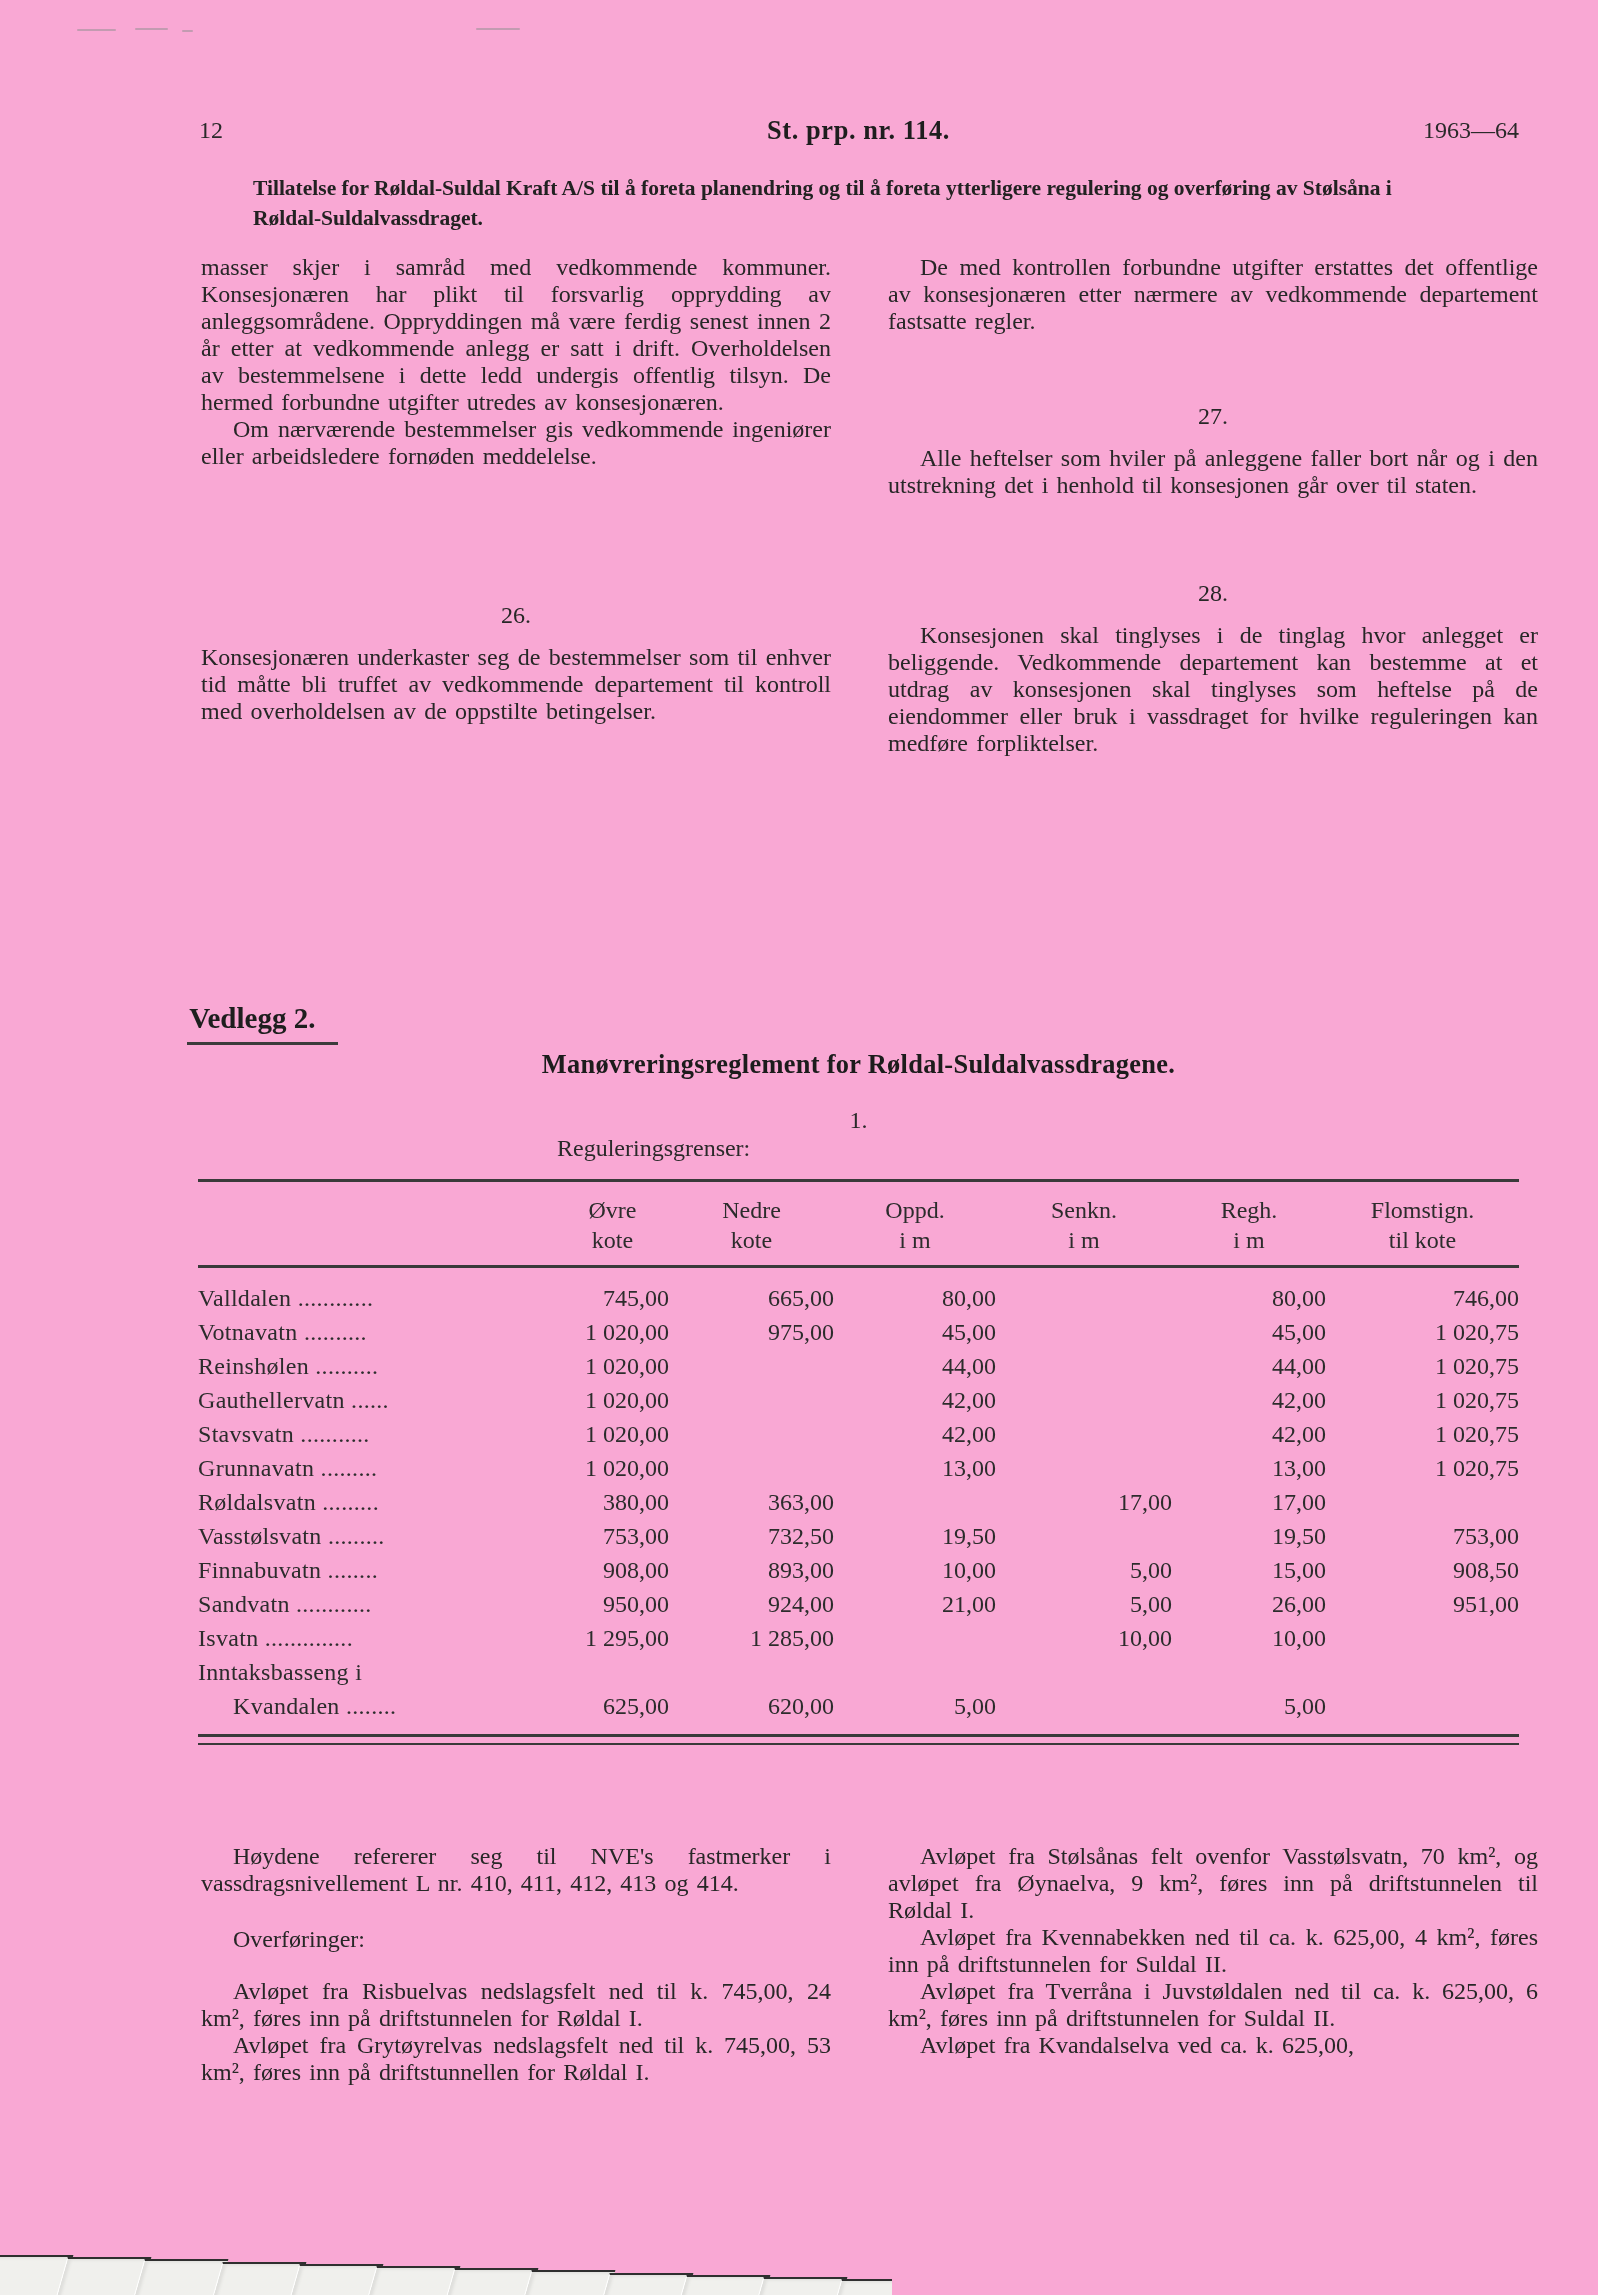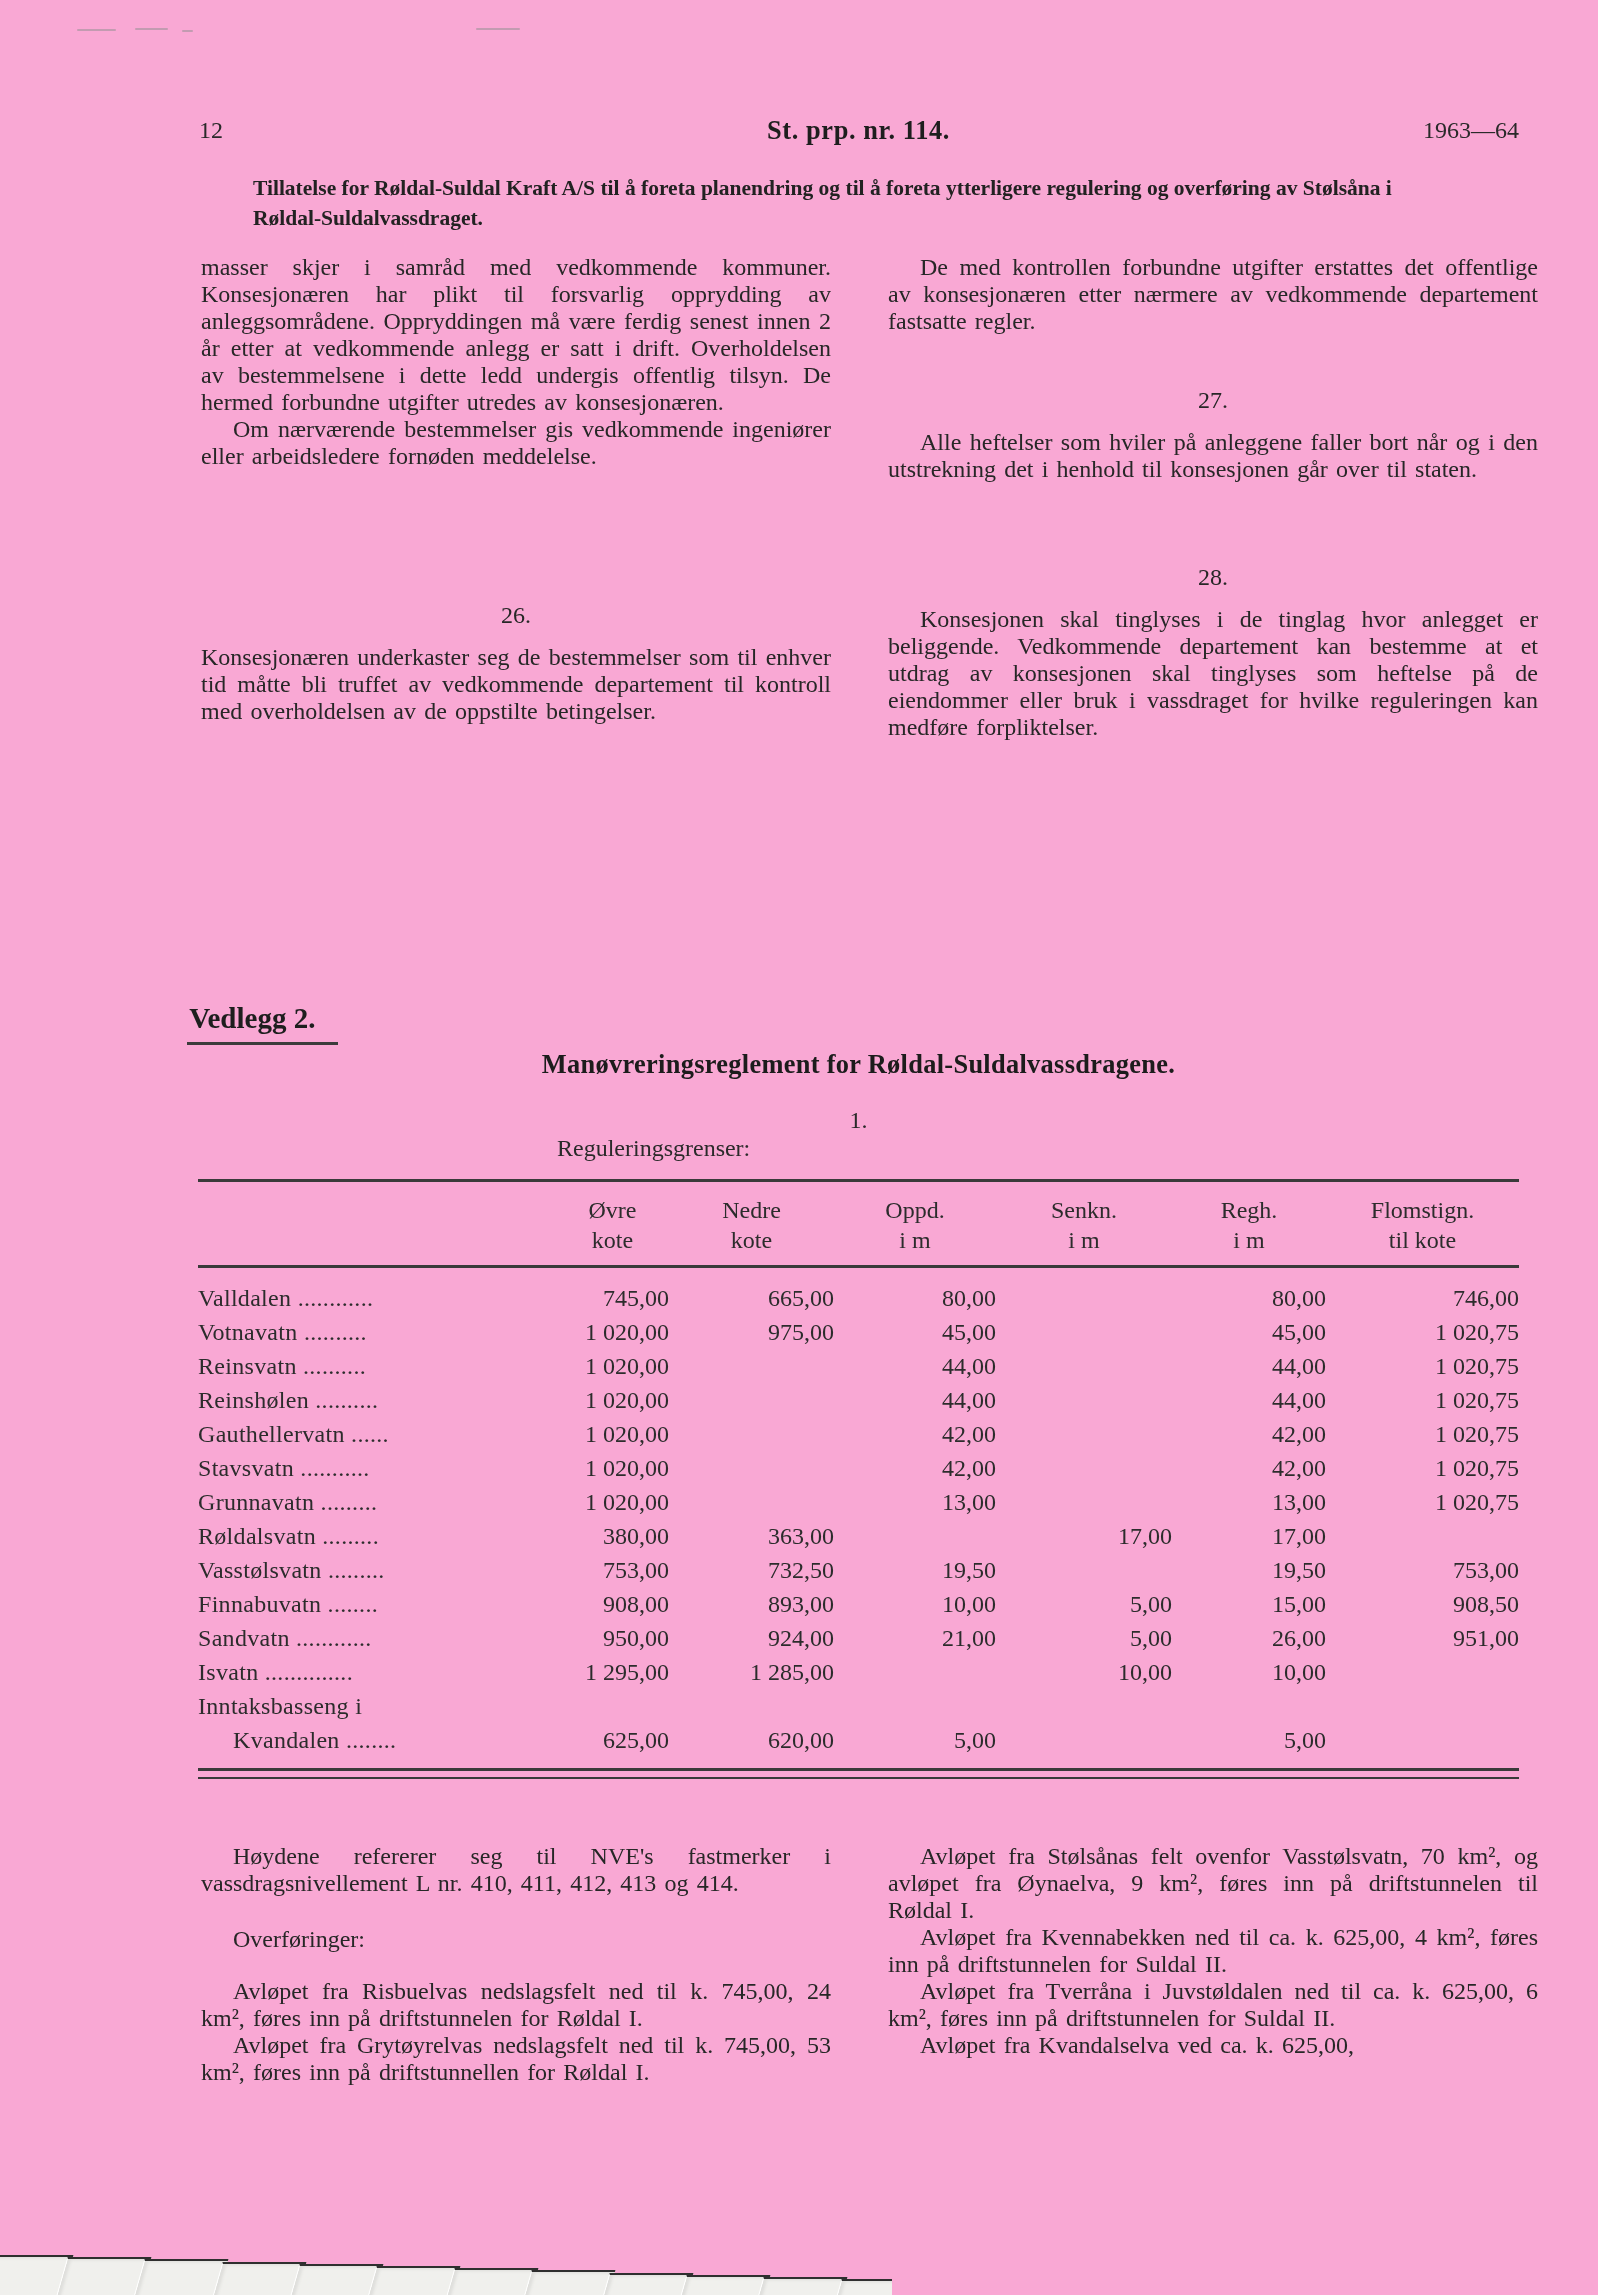--- a/index.html
+++ b/index.html
@@ -25,21 +25,21 @@
   .col{position:absolute; top:0;}
   .col-left{left:0; width:630px;}
   .col-right{left:687px; width:650px;}
   .col p{
     margin:0; font-size:24px; line-height:27px;
     text-align:justify; word-spacing:2.2px; color:#272727;
   }
   .indent{text-indent:32px;}
   .secnum{text-align:center; font-size:24px; color:#272727;}
   .m26{margin-top:132px;}
-  .m27{margin-top:52px;}
+  .m27{margin-top:68px;}
   .m28{margin-top:81px;}
   .after-secnum{margin-top:15px !important;}
   .overforinger{margin-top:29px !important;}
   .transfer-gap{margin-top:25px !important;}
   
   .vedlegg{position:absolute; top:1002px; left:187px;}
   .vedlegg span{
     display:inline-block; font-size:29px; font-weight:bold; color:#1e1e1e;
     border-bottom:3.3px solid #3c3c3c; padding:0 23px 6.6px 2.2px;text-align:right;
   }
@@ -171,29 +171,20 @@
         <tr>
           <td class="name">Votnavatn ..........</td>
           <td class="num">1 020,00</td>
           <td class="num">975,00</td>
           <td class="num">45,00</td>
           <td class="num"></td>
           <td class="num">45,00</td>
           <td class="num">1 020,75</td>
         </tr>
         <tr>
-          <td class="name">Reinsvatn ..........</td>
-          <td class="num">1 020,00</td>
-          <td class="num"></td>
-          <td class="num">44,00</td>
-          <td class="num"></td>
-          <td class="num">44,00</td>
-          <td class="num">1 020,75</td>
-        </tr>
-        <tr>
           <td class="name">Reinshølen ..........</td>
           <td class="num">1 020,00</td>
           <td class="num"></td>
           <td class="num">44,00</td>
           <td class="num"></td>
           <td class="num">44,00</td>
           <td class="num">1 020,75</td>
         </tr>
         <tr>
           <td class="name">Gauthellervatn ......</td>

